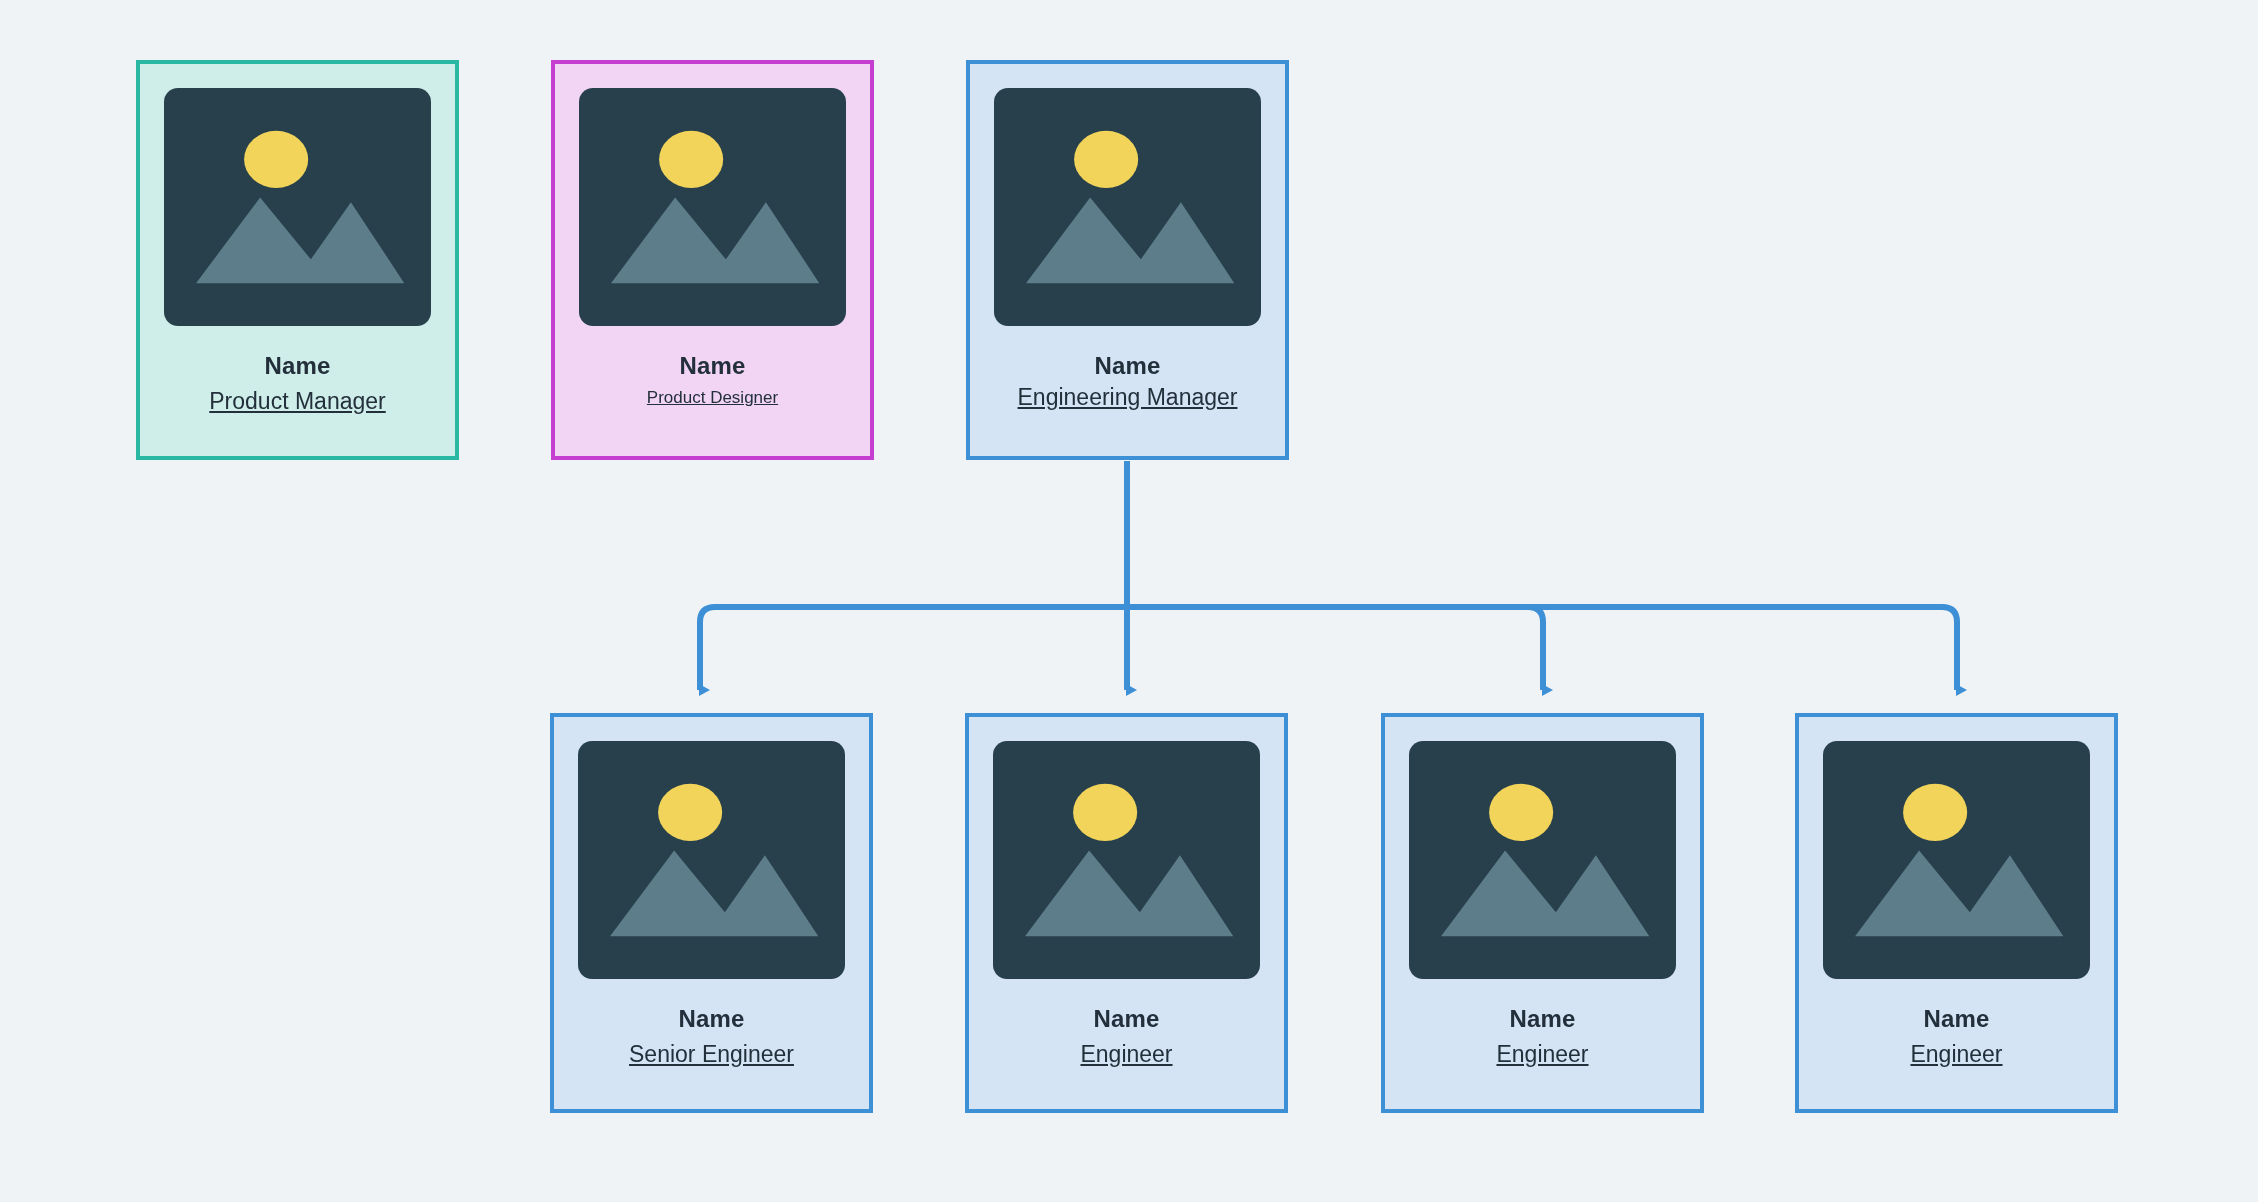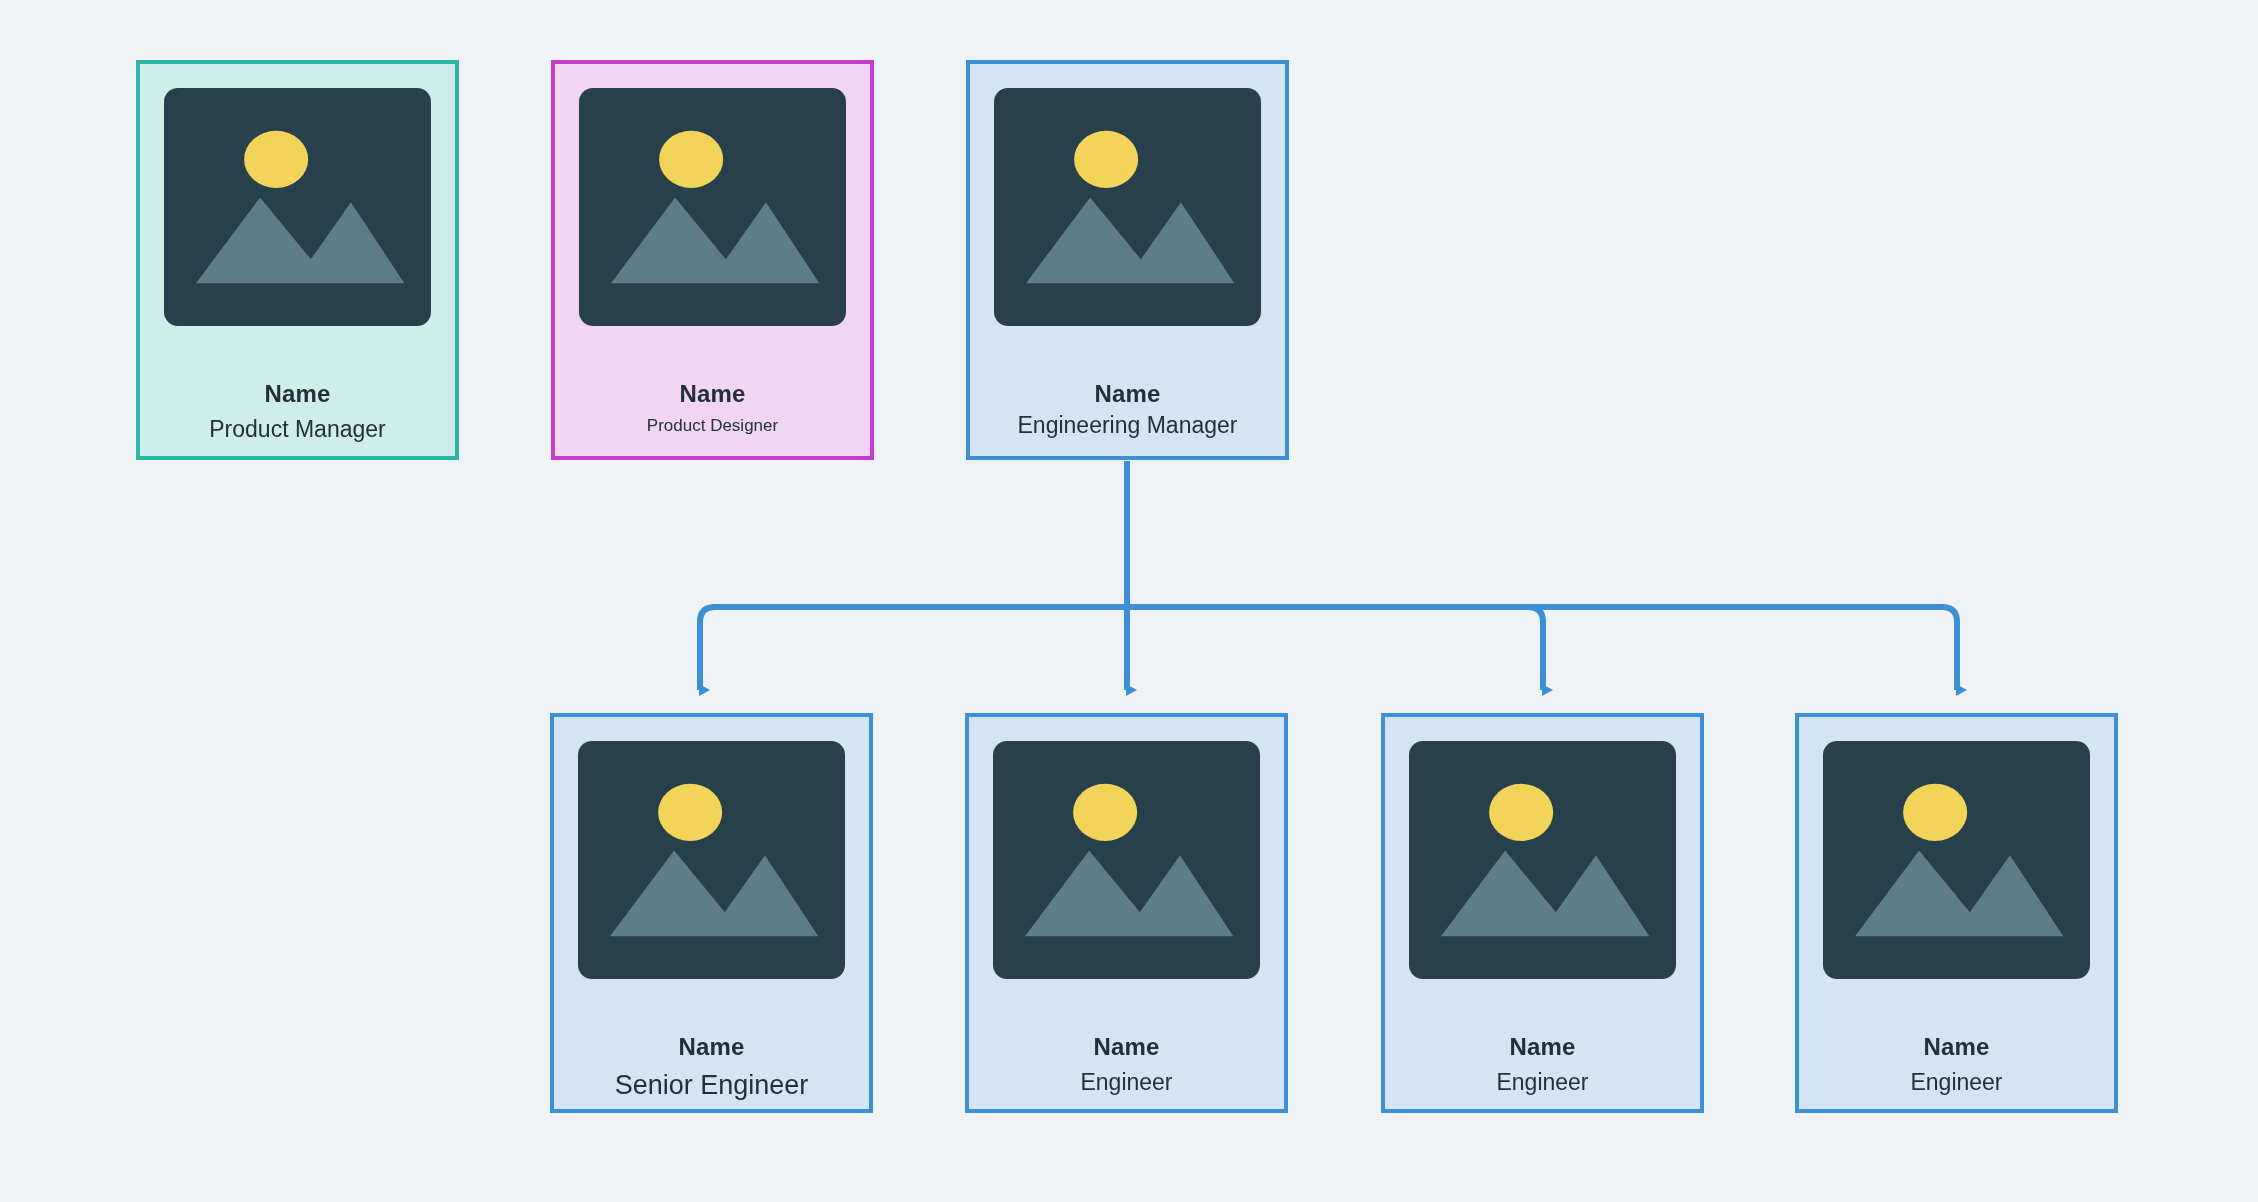--- a/index.html
+++ b/index.html
@@ -28,21 +28,20 @@
     height: 1202px;
     pointer-events: none;
   }
   
   .card {
     position: absolute;
     box-sizing: border-box;
     display: flex;
     flex-direction: column;
     align-items: center;
-    gap: 28px;
   }
   .thumb {
     position: relative;
     box-sizing: border-box;
     background: #27404c;
     border-radius: 14px;
     overflow: hidden;
     flex: none;
   }
   .thumb svg { display: block; width: 100%; height: 100%; }
@@ -53,20 +52,21 @@
     flex: none;
   }
   .name {
     font-weight: bold;
     letter-spacing: .2px;
     line-height: 1.15;
   }
   .role {
     font-weight: normal;
     line-height: 1.2;
+    text-decoration: underline;
   }
 </style>
 </head>
 <body>
 
 <div id="canvas" style="background: rgb(239, 243, 246);">
 
   <svg id="connectors" viewBox="0 0 2258 1202" width="2258" height="1202">
     <defs>
       <marker id="arrow" viewBox="0 0 12 12" refX="6" refY="10" markerWidth="12" markerHeight="12" orient="auto-start-reverse" markerUnits="userSpaceOnUse">
@@ -122,21 +122,21 @@
   </div>
     <div class="card" style="left: 550px; top: 713px; width: 323px; height: 400px; background: rgb(212, 228, 245); border: 4px solid rgb(61, 143, 214);">
     <div class="thumb" style="width: 267px; height: 238px; margin-top: 24px; background: rgb(39, 64, 76);">
       <svg viewBox="0 0 100 100" preserveAspectRatio="none">
         <circle class="sun" cx="42" cy="30" r="12" fill="#f2d45a"></circle>
         <path class="mtn" d="M 12 82 L 36 46 L 55 72 L 70 48 L 90 82 Z" fill="#5d7d8b"></path>
       </svg>
     </div>
     <div class="card-text" style="margin-top: 26px;">
       <div class="name" style="font-size: 24px;">Name</div>
-      <div class="role" style="font-size: 27px; margin-top: 8px;">Senior Engineer</div>
+      <div class="role" style="font-size: 23px; margin-top: 8px;">Senior Engineer</div>
     </div>
   </div>
     <div class="card" style="left: 965px; top: 713px; width: 323px; height: 400px; background: rgb(212, 228, 245); border: 4px solid rgb(61, 143, 214);">
     <div class="thumb" style="width: 267px; height: 238px; margin-top: 24px; background: rgb(39, 64, 76);">
       <svg viewBox="0 0 100 100" preserveAspectRatio="none">
         <circle class="sun" cx="42" cy="30" r="12" fill="#f2d45a"></circle>
         <path class="mtn" d="M 12 82 L 36 46 L 55 72 L 70 48 L 90 82 Z" fill="#5d7d8b"></path>
       </svg>
     </div>
     <div class="card-text" style="margin-top: 26px;">

